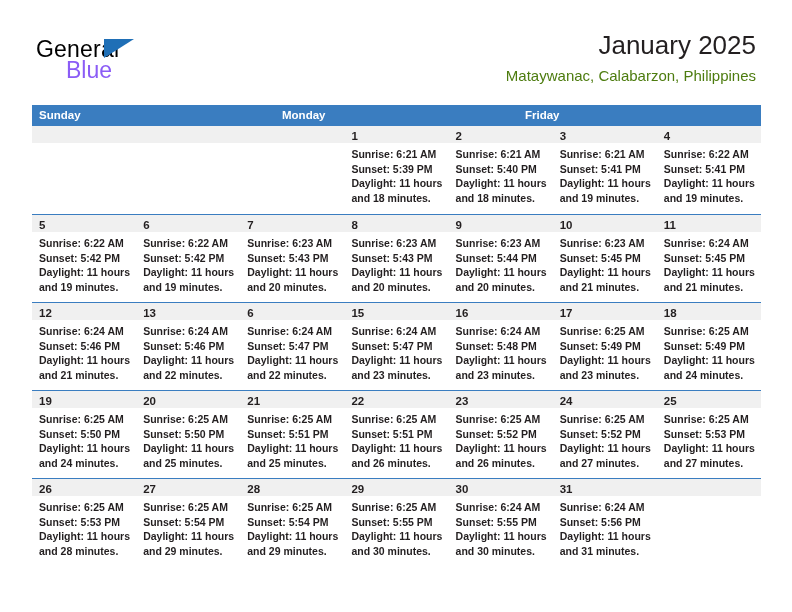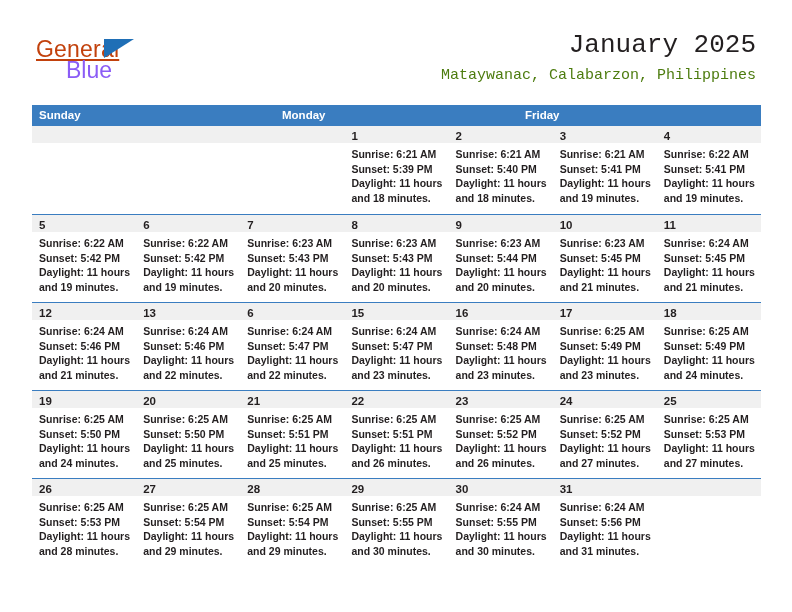--- a/index.html
+++ b/index.html
@@ -35,23 +35,22 @@
     top: 8px;
     width: 180px;
     height: 52px;
   }
   .logo-general {
     position: absolute;
     left: 0;
     top: 0;
     font-size: 23px;
     letter-spacing: .2px;
-    color: #c2410c;
+    color: #000000;
     font-family: "Liberation Sans", sans-serif;
-    text-decoration: underline;
   }
   .logo-tri {
     position: absolute;
     left: 68px;
     top: 3px;
     width: 0;
     height: 0;
     border-left: 30px solid #1f6fb6;
     border-bottom: 19px solid transparent;
   }
@@ -62,21 +61,20 @@
     font-size: 23px;
     color: #8b5cf6;
     font-family: "Liberation Sans", sans-serif;
   }
 
   .title-wrap {
     position: absolute;
     right: 0;
     top: 0;
     text-align: right;
-    font-family: Liberation Mono, monospace;
   }
   .cal-title {
     font-size: 26px;
     color: #231f20;
     line-height: 34px;
     white-space: nowrap;
   }
   .cal-subtitle {
     font-size: 15px;
     color: #4d7c0f;

